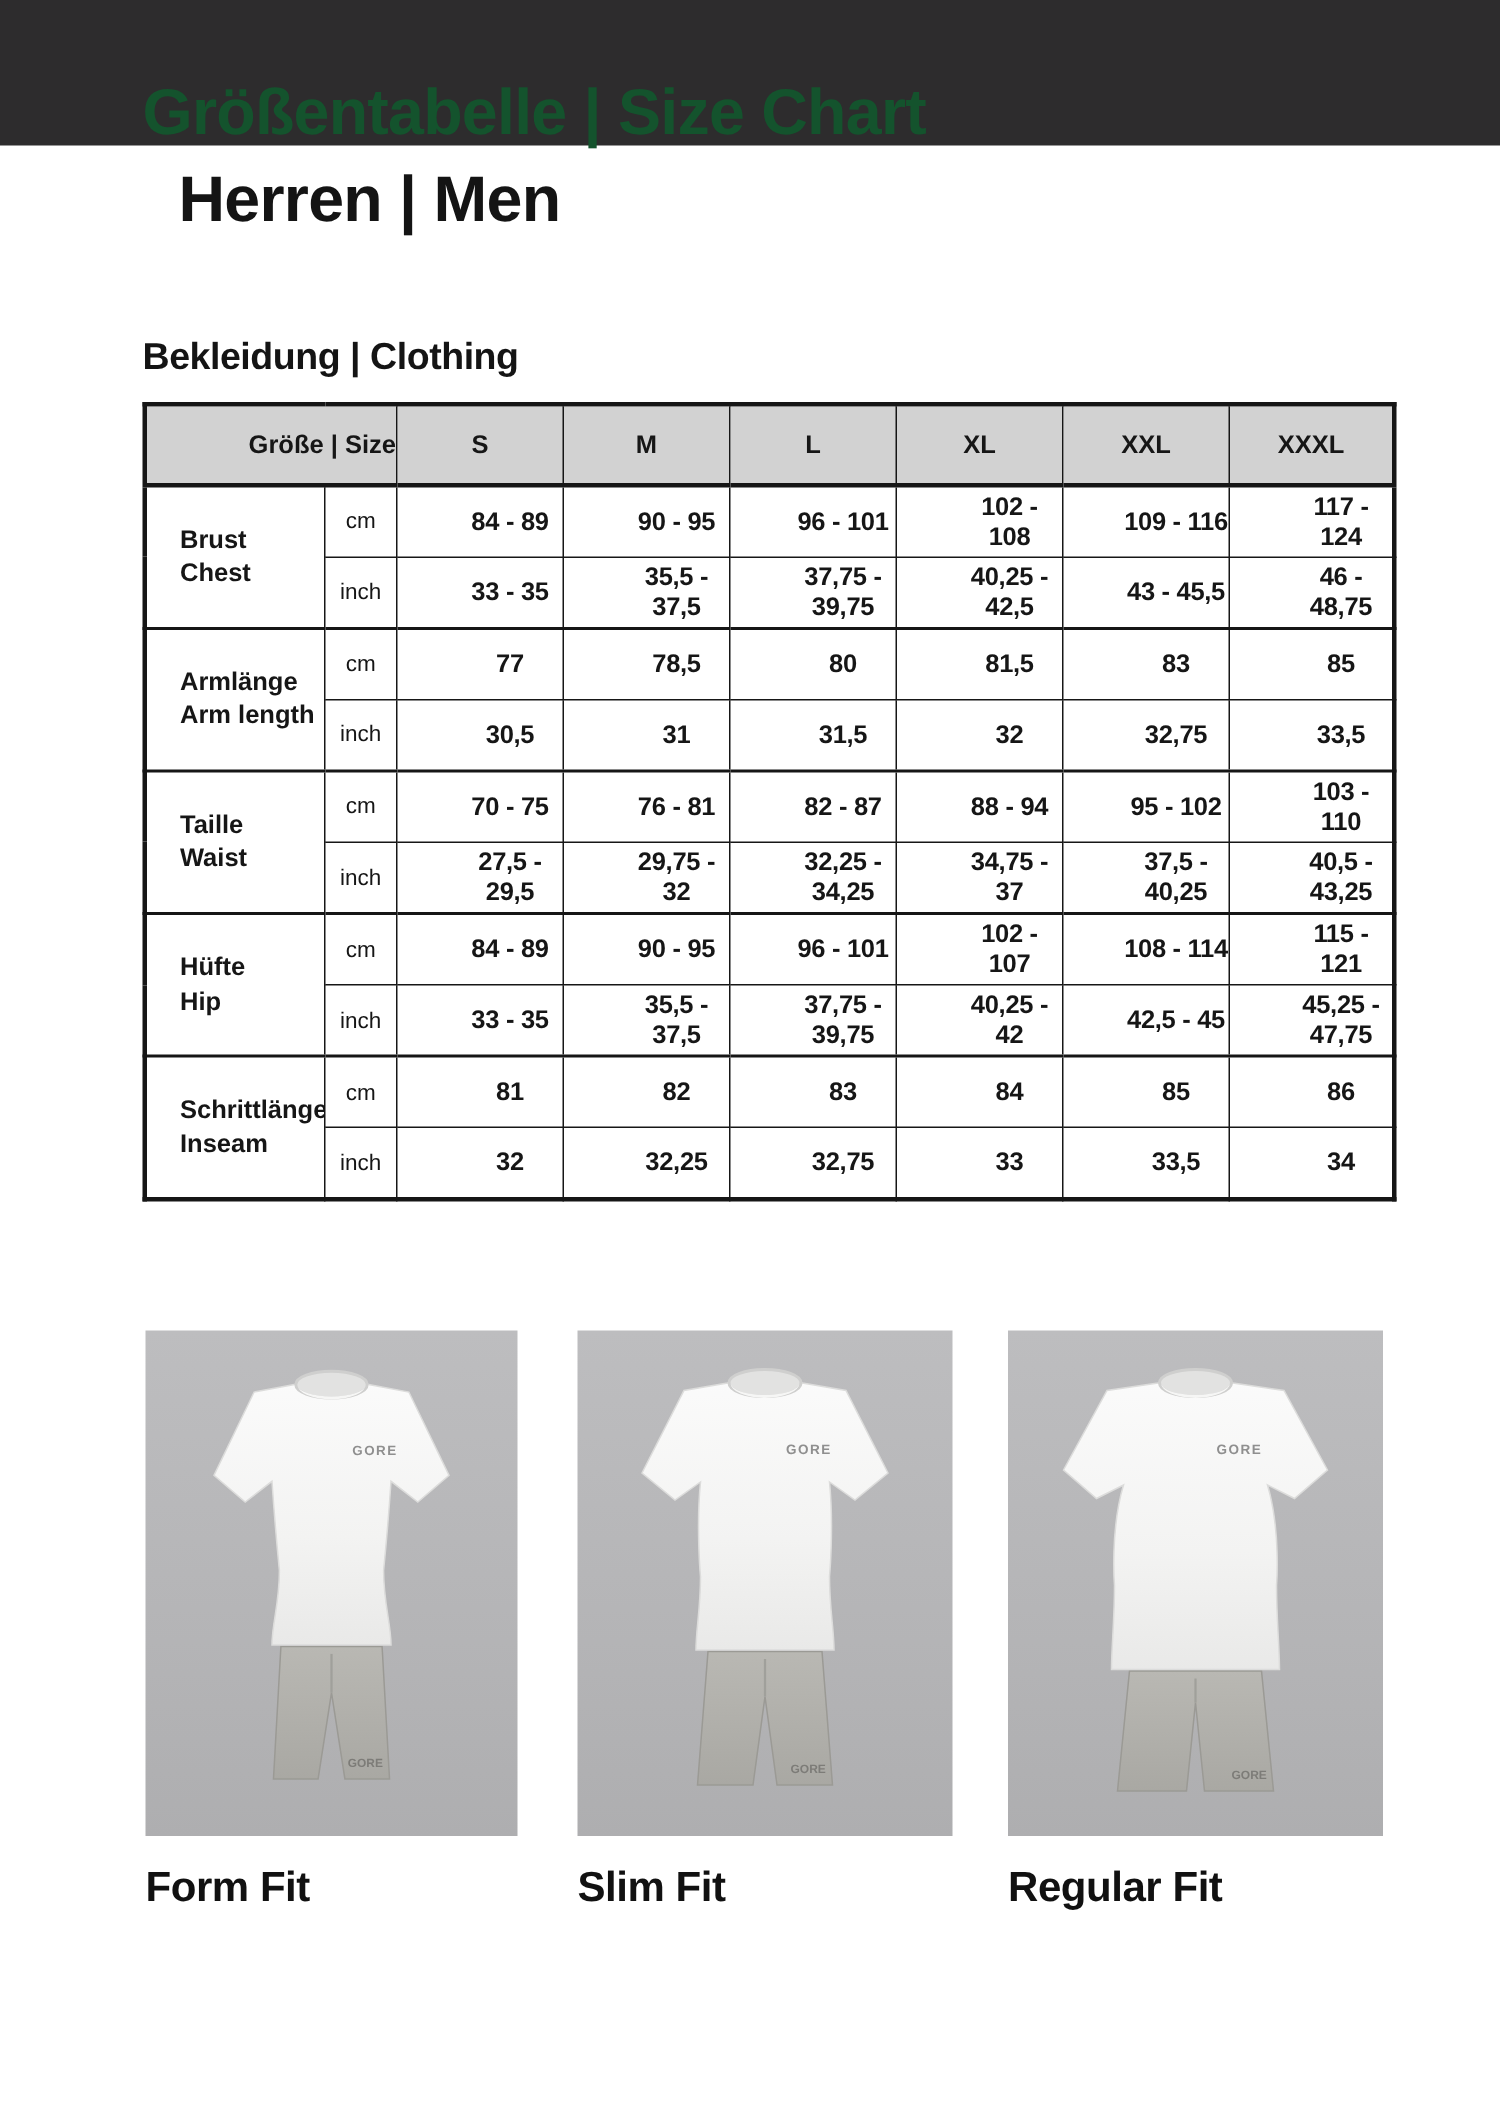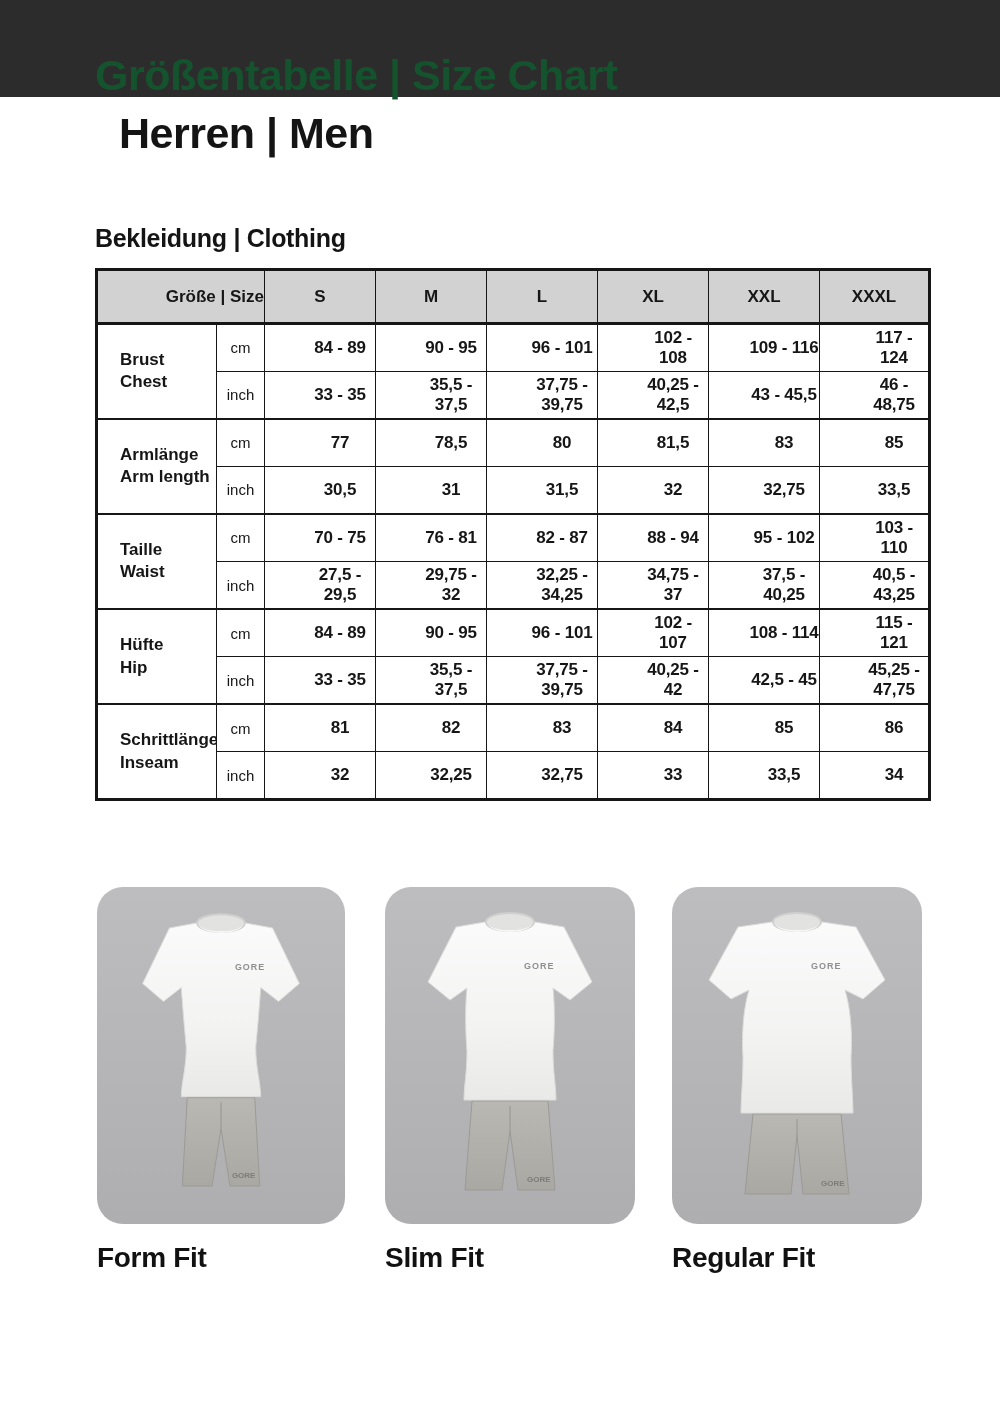--- a/index.html
+++ b/index.html
@@ -88,21 +88,20 @@
   }
   #size-table td.unit-cell { font-size:15px; font-weight:normal; }
   #size-table td.value-cell { font-weight:bold; letter-spacing:-0.2px;padding-left:40px; }
   #size-table tbody tr.group-top td { border-top:2.5px solid #161616; }
 
   
   .fit-card { position:absolute; top:887px; }
   .fit-figure {
     width:100%; height:337px;
     background:linear-gradient(180deg,#bdbdbf 0%,#b5b5b7 55%,#aeaeb0 100%);
-    border-radius:26px;
   }
   .fit-figure svg { display:block; width:100%; height:100%; }
   .fit-label {
     margin-top:18px;
     font-size:28px; font-weight:bold; color:#111111;
     letter-spacing:-0.3px;
   }
   #fit-card-0 { left:97px;  width:248px; }
   #fit-card-1 { left:385px; width:250px; }
   #fit-card-2 { left:672px; width:250px; }

